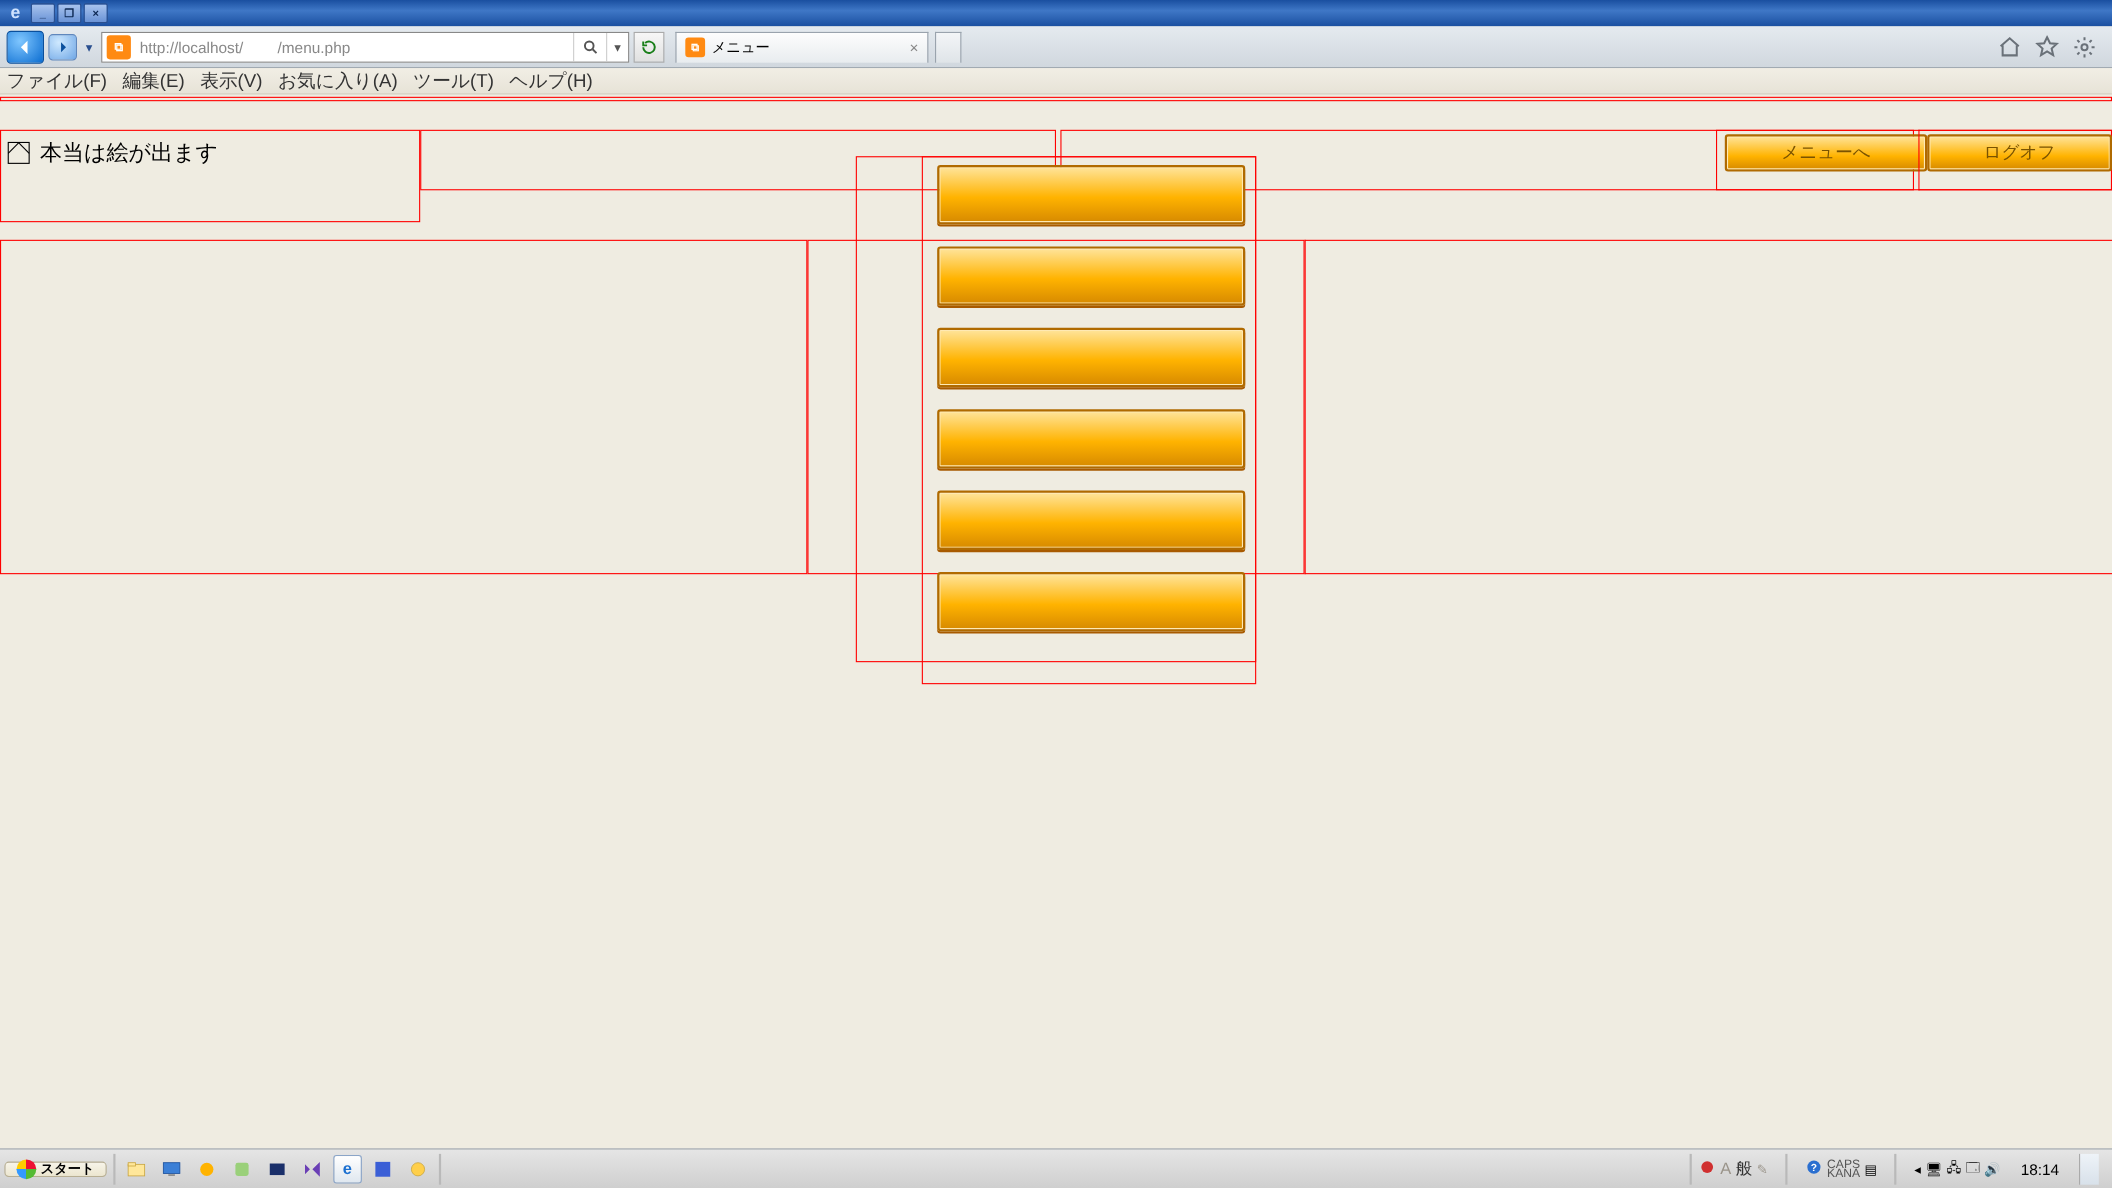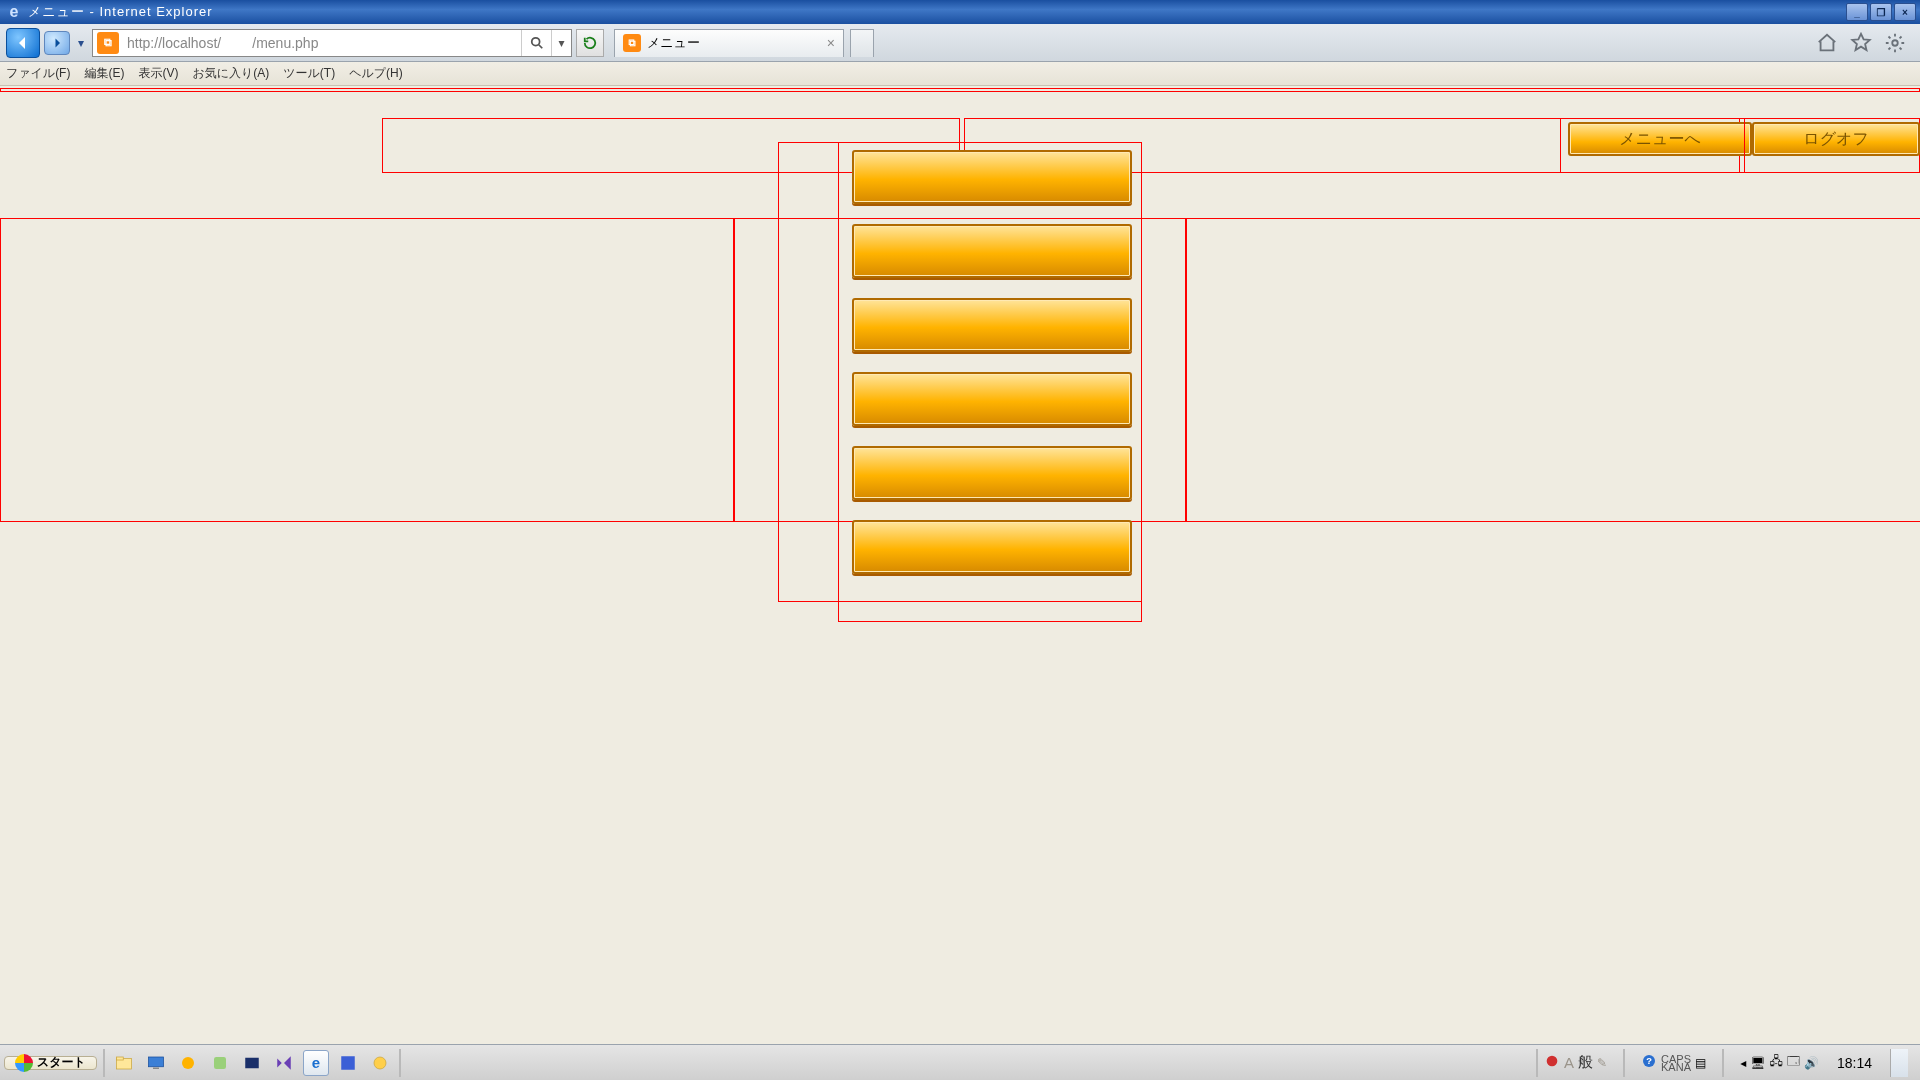--- a/index.html
+++ b/index.html
@@ -29,21 +29,21 @@
 .tab{display:flex;align-items:center;height:28px;background:linear-gradient(#fdfdfd,#e8ecef);border:1px solid #9aa3ad;border-bottom:none;padding:0 8px;width:230px;margin-left:6px}
 .tab .favicon{width:18px;height:18px;background:#ff8a12;border-radius:3px;display:flex;align-items:center;justify-content:center;color:#fff;font-weight:bold;font-size:10px;margin-right:6px}
 .tab .tab-title{flex:1;font-size:13px}
 .tab .tab-close{color:#888;font-size:14px}
 .newtab-stub{width:24px;height:28px;background:linear-gradient(#f3f5f7,#dfe4e8);border:1px solid #9aa3ad;border-bottom:none;margin-left:2px}
 .addrbar .spacer{flex:1}
 .toolicons{display:flex;gap:12px;padding-right:8px}
 .toolicons .ti{width:22px;height:22px;color:#6a7179}
 
 
-.menubar{height:24px;background:linear-gradient(#f1eee5,#e7e3d7);border-bottom:1px solid #c9c3b4;display:flex;align-items:center;padding:0 6px;gap:14px;font-size:12px;color:#333}
+.menubar{height:24px;background:linear-gradient(#f1eee5,#e7e3d7);border-bottom:1px solid #c9c3b4;display:flex;align-items:center;padding:0 6px;gap:14px;font-size:17px;color:#333}
 .menubar span{cursor:default}
 
 
 .viewport{position:relative;width:1920px;height:958px;background:#efece1;overflow:hidden}
 
 
 .rbox{position:absolute;border:1px solid red}
 
 
 .obtn{position:absolute;height:34px;background:linear-gradient(#ffe49a,#ffb300 60%,#d78a00);border:2px solid #b06a00;border-radius:3px;box-shadow:inset 0 0 0 1px #ffe9b3;display:flex;align-items:center;justify-content:center;color:#7a5300;font-size:16px}
@@ -66,21 +66,20 @@
 .tray{display:flex;align-items:center;gap:10px;padding-right:8px}
 .tray .grp{display:flex;align-items:center;gap:4px}
 .clock{font-size:14px;margin:12px 8px}
 .showdesk{width:18px;height:28px;border-left:1px solid #aaa;background:linear-gradient(#eef3f8,#d8e1ea)}
 </style>
 </head>
 <body>
 
 <div class="titlebar">
   <span class="ie-glyph">e</span>
-  <span class="title-text">メニュー - Internet Explorer</span>
   <div class="winbtns">
     <div class="winbtn">_</div>
     <div class="winbtn">❐</div>
     <div class="winbtn">×</div>
   </div>
 </div>
 
 <div class="addrbar">
   <div class="navbtn back">
     <svg width="16" height="16" viewBox="0 0 16 16">
@@ -148,20 +147,24 @@
   <span>表示(V)</span>
   <span>お気に入り(A)</span>
   <span>ツール(T)</span>
   <span>ヘルプ(H)</span>
 </div>
 
 <div class="viewport">
 
   <div class="rbox" style="left:0;top:2px;width:1920px;height:4px"></div>
 
+  <div class="rbox" style="left:0;top:32px;width:382px;height:84px;padding:6px">
+    <span class="img-ph"></span>
+    <span style="font-size:20px;vertical-align:middle">本当は絵が出ます</span>
+  </div>
 
   <div class="rbox" style="left:382px;top:32px;width:578px;height:55px"></div>
   <div class="rbox" style="left:964px;top:32px;width:956px;height:55px"></div>
 
   <div class="rbox" style="left:1560px;top:32px;width:180px;height:55px"></div>
   <div class="obtn" style="left:1568px;top:36px;width:184px">メニューへ</div>
 
   <div class="rbox" style="left:1744px;top:32px;width:176px;height:55px;border-right:none"></div>
   <div class="obtn" style="left:1752px;top:36px;width:168px">ログオフ</div>
 

